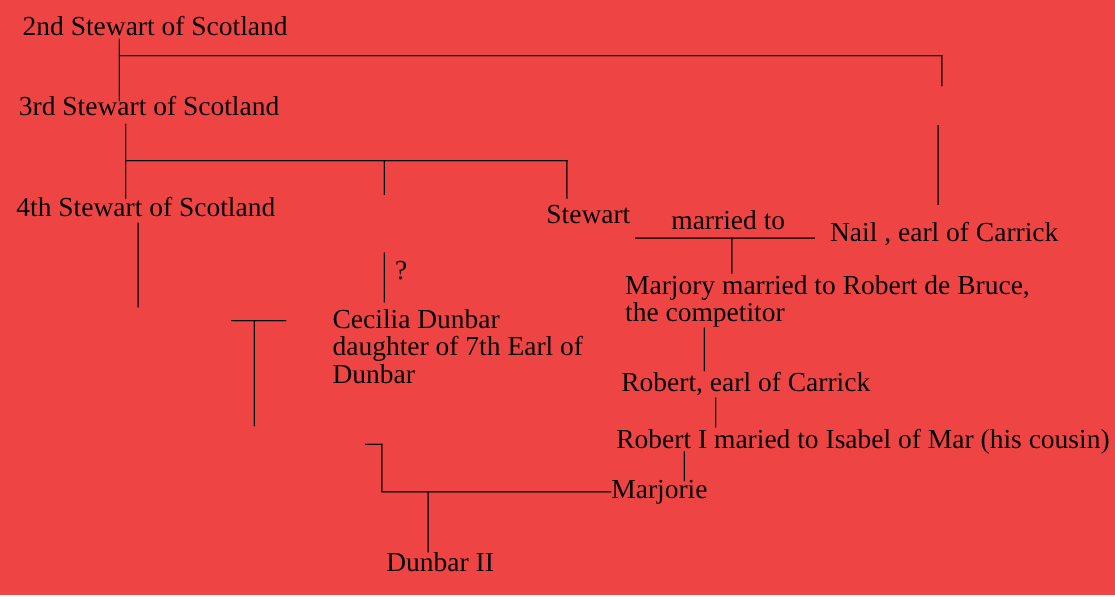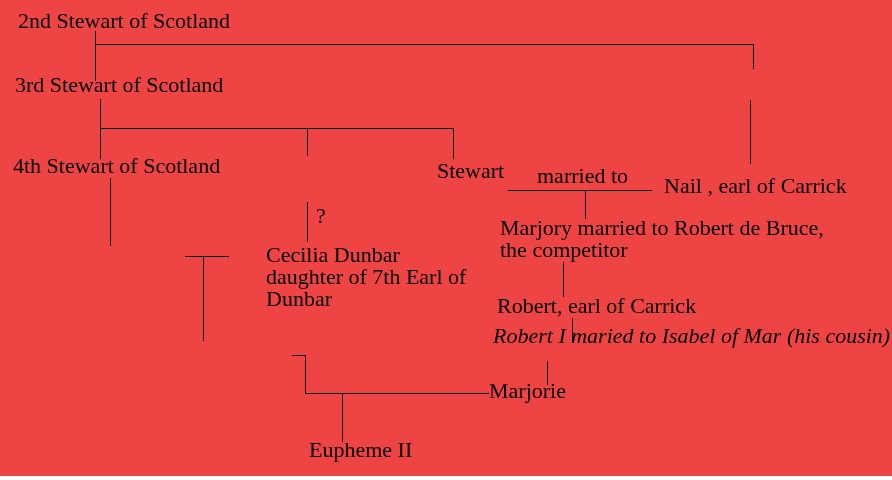--- a/index.html
+++ b/index.html
@@ -61,17 +61,17 @@
   <div class="node" style="left:437px; top:160px;">Stewart</div>
   <div class="node" style="left:537px; top:165px;">married to</div>
   <div class="node" style="left:650px; top:175px;margin-left:14px;">Nail , earl of Carrick</div>
   <div class="node" style="left:316px; top:205px;">?</div>
   <div class="node" style="left:500px; top:217px;">Marjory married to Robert de Bruce,
 the competitor</div>
   <div class="node" style="left:230px; top:244px;margin-left:36px;">Cecilia Dunbar
 daughter of 7th Earl of
 Dunbar</div>
   <div class="node" style="left:497px; top:295px;">Robert, earl of Carrick</div>
-  <div class="node" style="left:493px; top:325px;font-style:italic;">Robert I maried to Isabel of Mar (his cousin)</div>
+  <div class="node" style="left:493px; top:340px;">Robert I maried to Isabel of Mar (his cousin)</div>
   <div class="node" style="left:489px; top:380px;">Marjorie</div>
-  <div class="node" style="left:309px; top:439px;">Eupheme II</div>
+  <div class="node" style="left:309px; top:439px;">Dunbar II</div>
 
 </div>
 
 </body></html>

